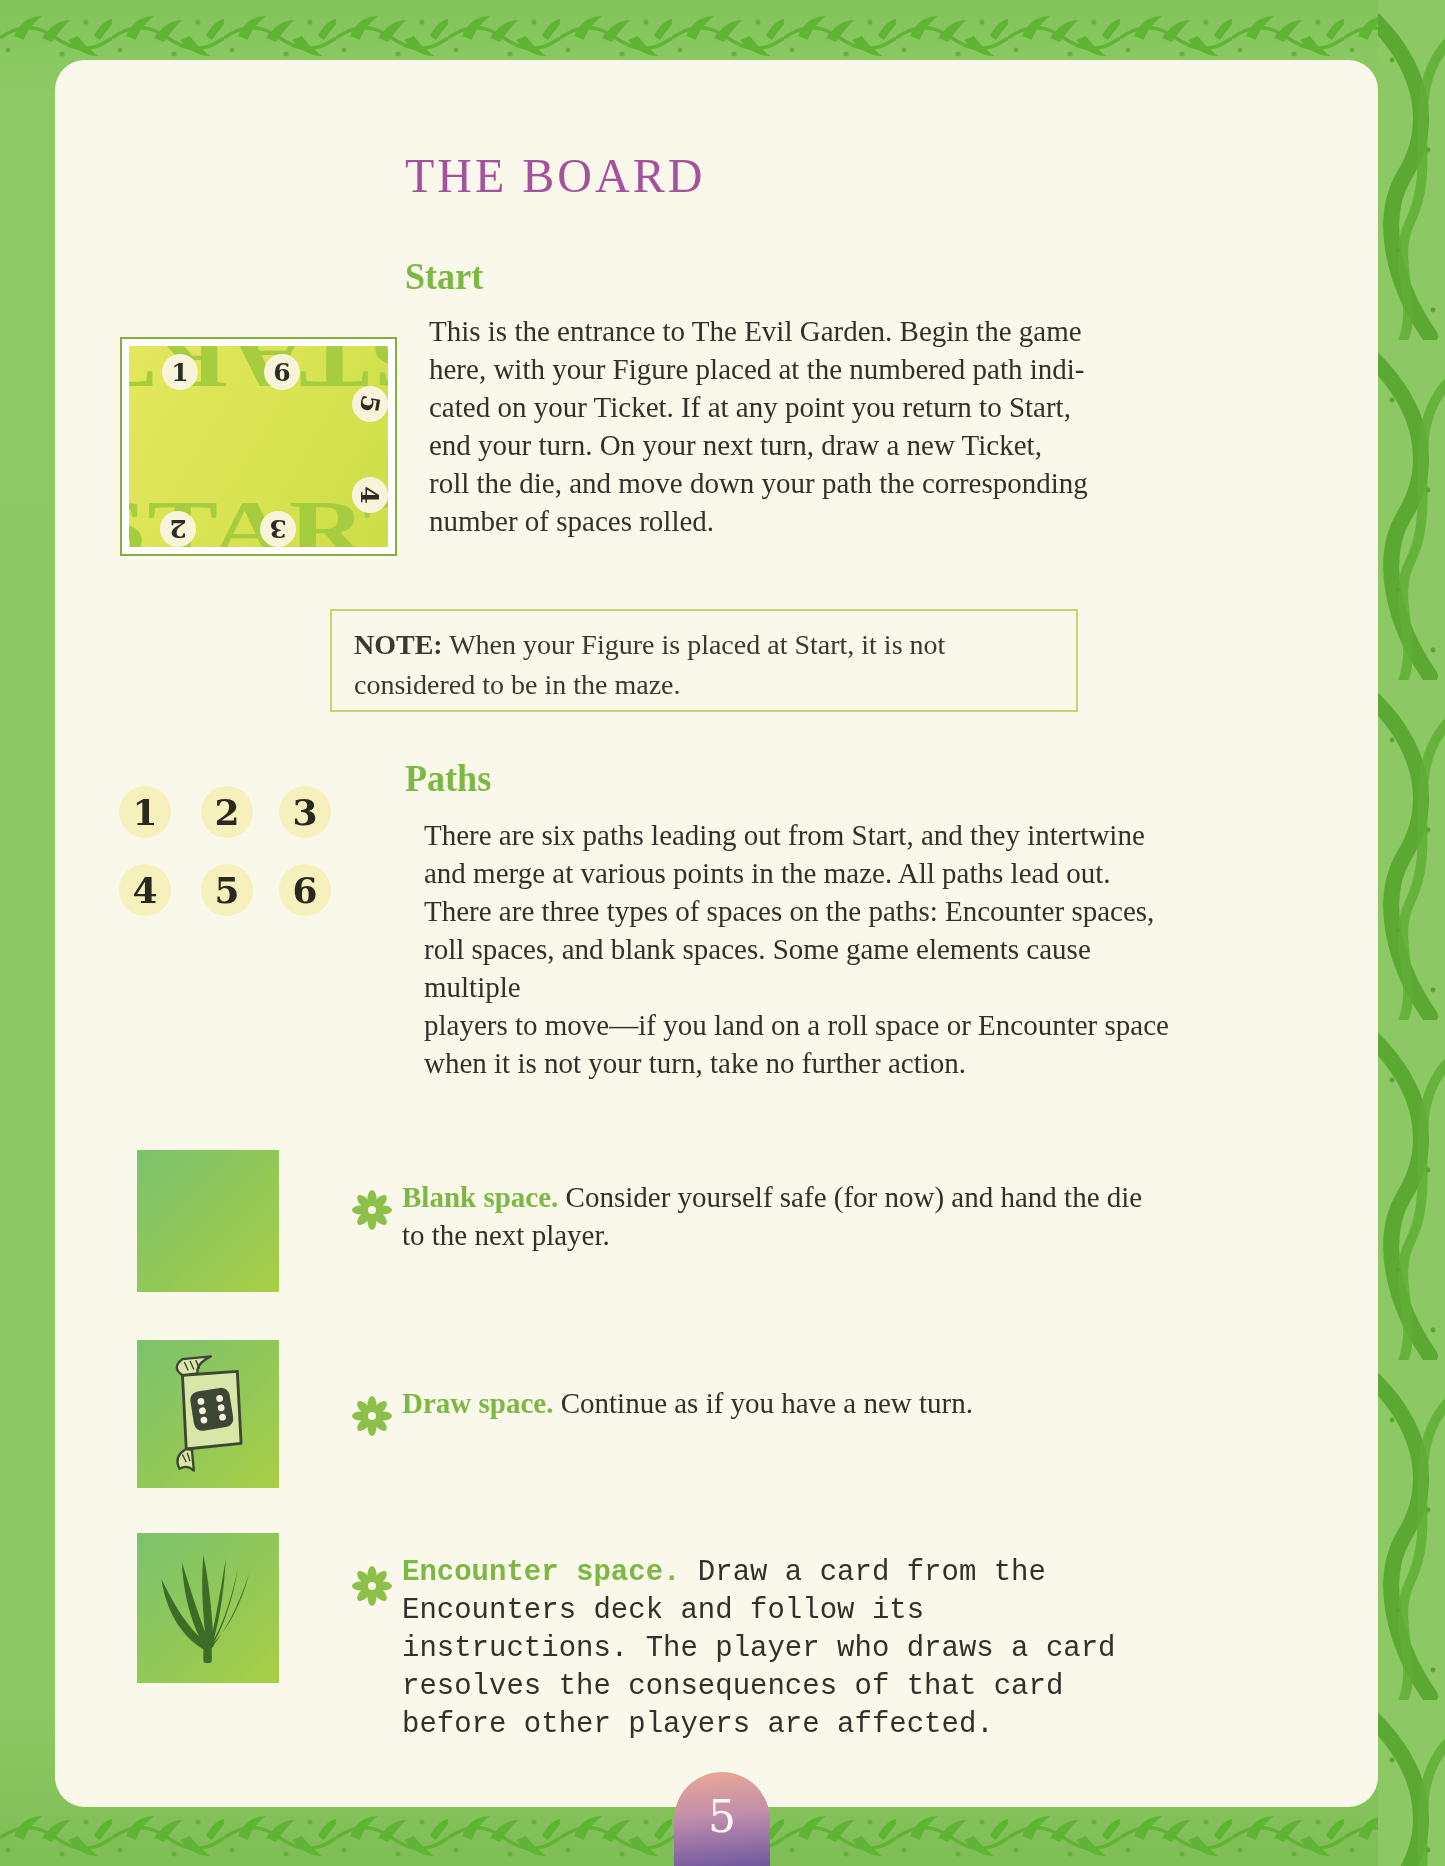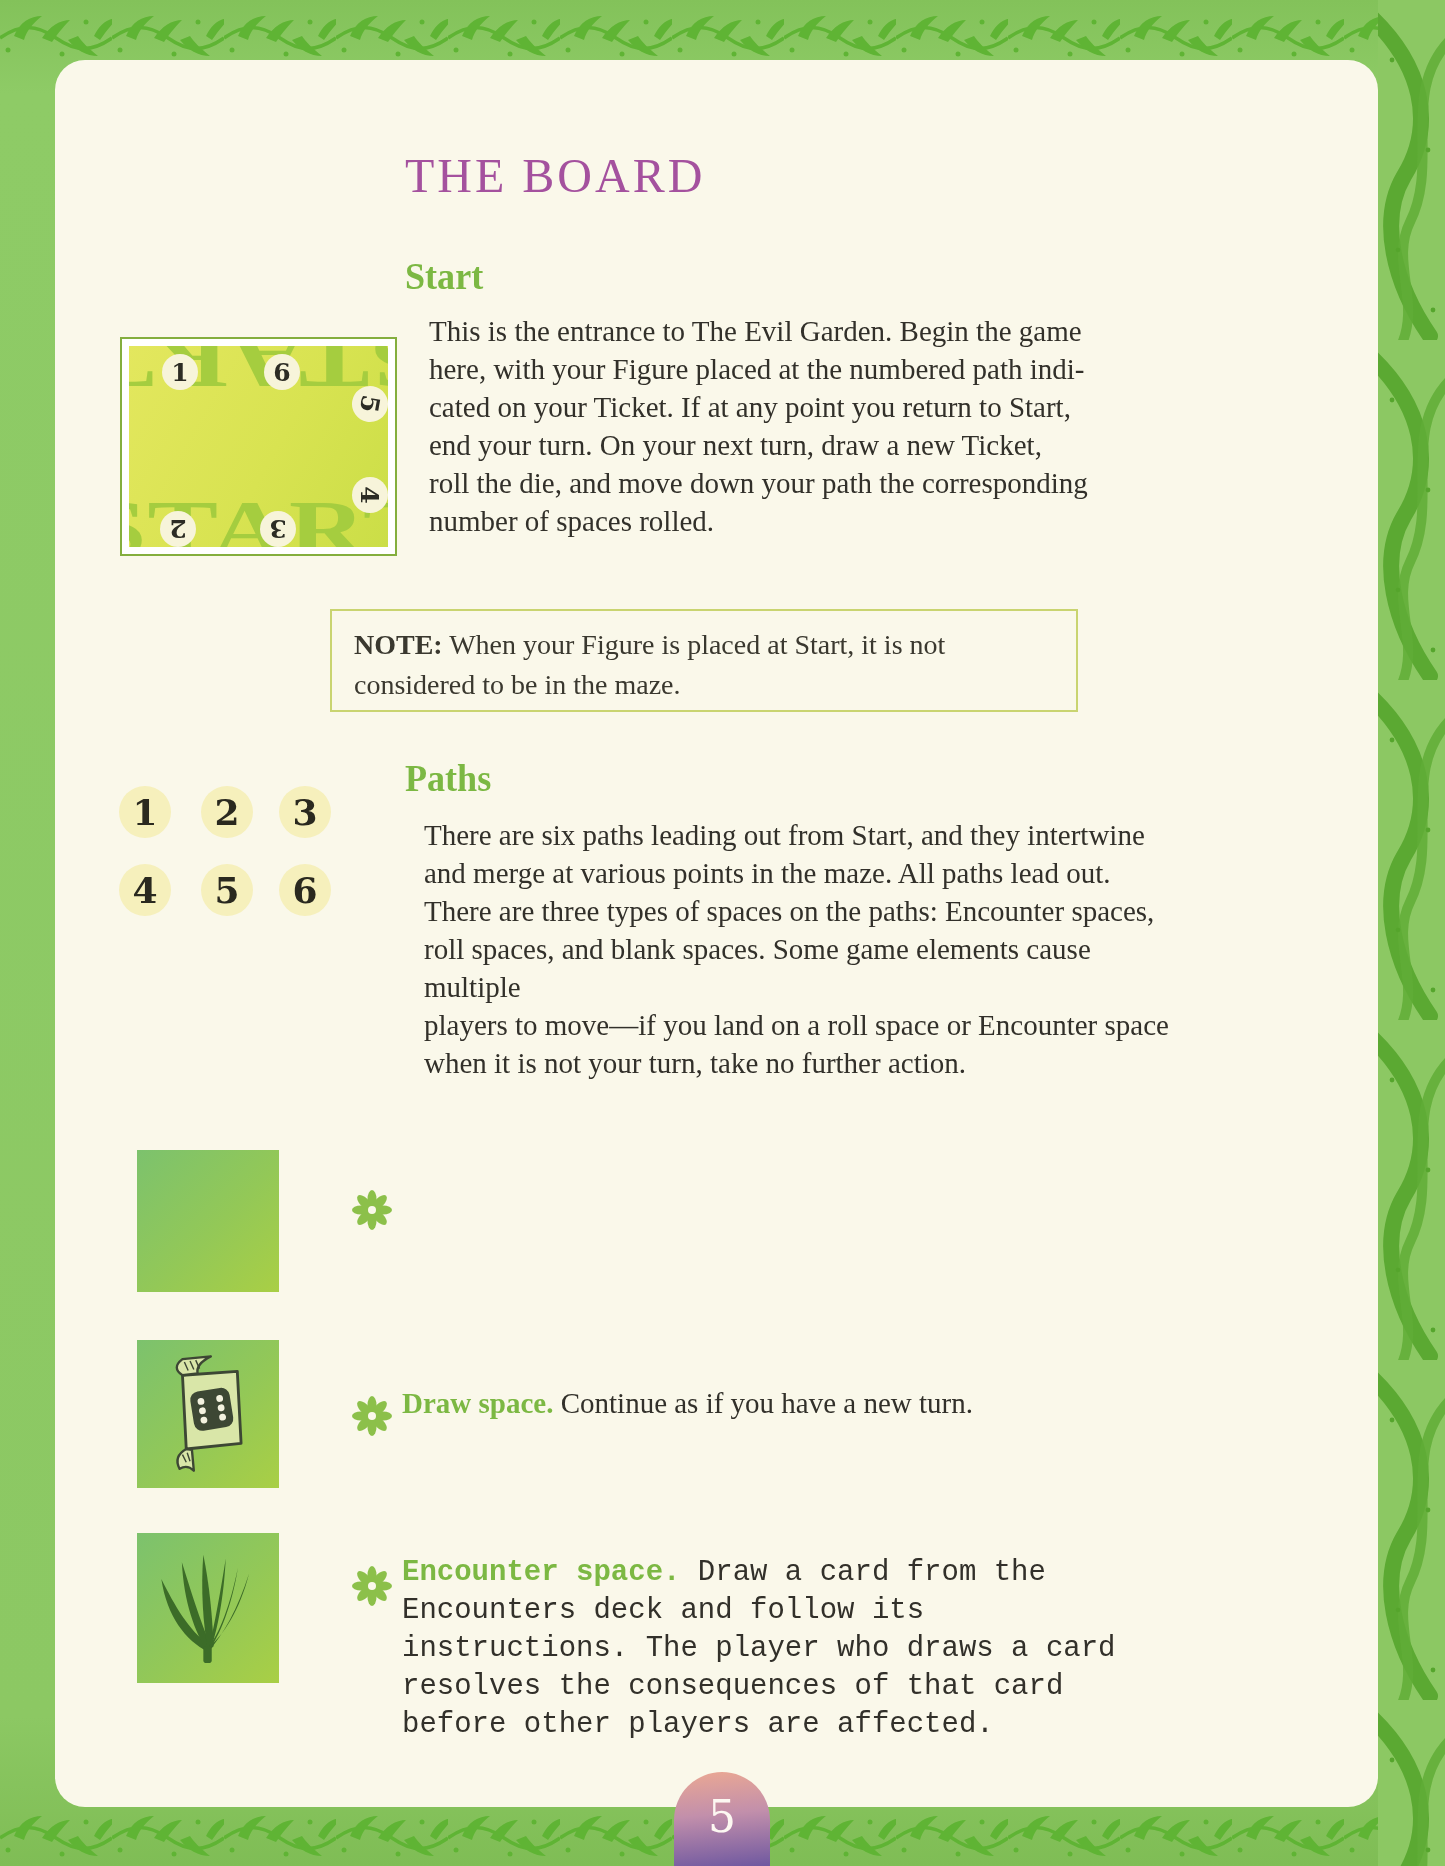--- a/index.html
+++ b/index.html
@@ -168,20 +168,23 @@
       <ellipse cx="20" cy="9" rx="4.5" ry="9" transform="rotate(45 20 20)"></ellipse>
       <ellipse cx="20" cy="9" rx="4.5" ry="9" transform="rotate(90 20 20)"></ellipse>
       <ellipse cx="20" cy="9" rx="4.5" ry="9" transform="rotate(135 20 20)"></ellipse>
       <ellipse cx="20" cy="9" rx="4.5" ry="9" transform="rotate(180 20 20)"></ellipse>
       <ellipse cx="20" cy="9" rx="4.5" ry="9" transform="rotate(225 20 20)"></ellipse>
       <ellipse cx="20" cy="9" rx="4.5" ry="9" transform="rotate(270 20 20)"></ellipse>
       <ellipse cx="20" cy="9" rx="4.5" ry="9" transform="rotate(315 20 20)"></ellipse>
     </g>
     <circle cx="20" cy="20" r="4" fill="#faf8ea"></circle>
   </svg>
+  <p class="space-text bodytext" style="top:1178px;margin:0;">
+    <span class="green-label">Blank space.</span><span> Consider yourself safe (for now) and hand the die to the next player.</span>
+  </p>
 
   <div class="space-sq sq-roll">
     <svg width="104" height="128" viewBox="0 0 110 130">
       <path d="M28,24 L86,20 L90,96 L32,102 Z" fill="#d9e6a8" stroke="#3d4734" stroke-width="3" stroke-linejoin="round"></path>
       <path d="M28,24 Q16,16 28,7 L58,4 Q42,12 44,22 Z" fill="#d9e6a8" stroke="#3d4734" stroke-width="2.5" stroke-linejoin="round"></path>
       <path d="M32,102 Q18,110 25,123 Q33,118 40,125 L38,103 Z" fill="#d9e6a8" stroke="#3d4734" stroke-width="2.5" stroke-linejoin="round"></path>
       <path d="M30,10 L34,19 M36,9 L40,18 M42,8 L46,17" stroke="#3d4734" stroke-width="1.5"></path>
       <path d="M28,108 L32,116 M33,106 L36,115" stroke="#3d4734" stroke-width="1.5"></path>
       <g transform="rotate(-9 59 60)">
         <rect x="38" y="39" width="42" height="42" rx="9" fill="#3d4734"></rect>

